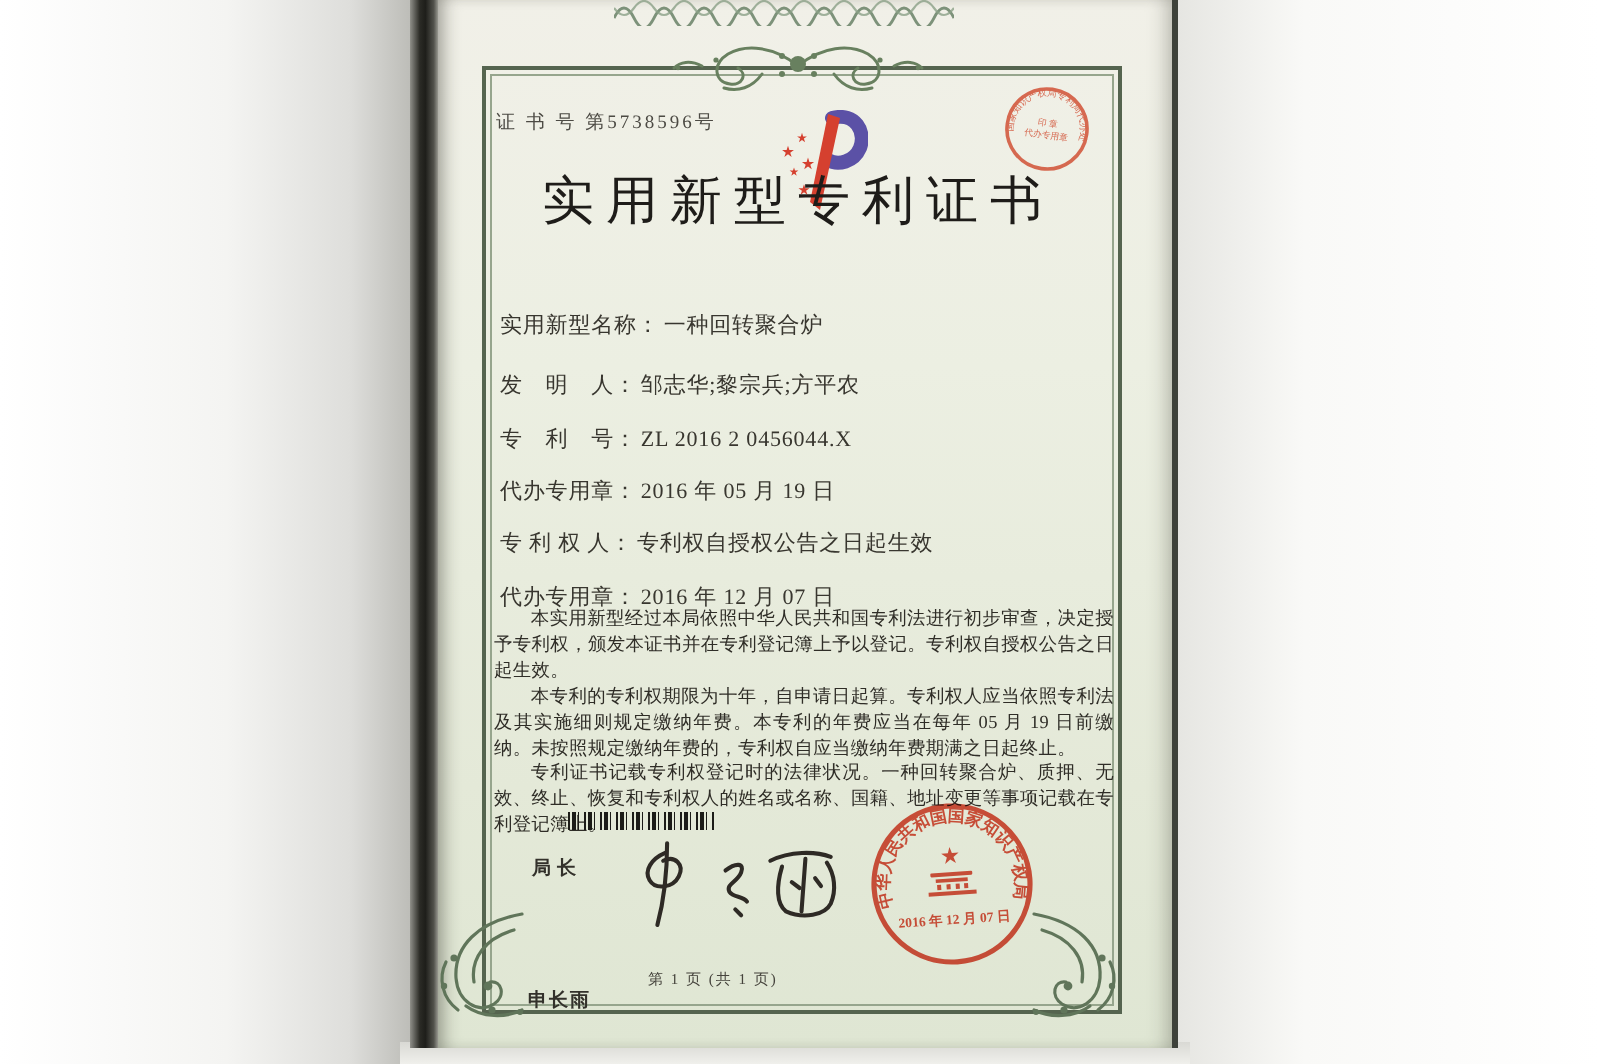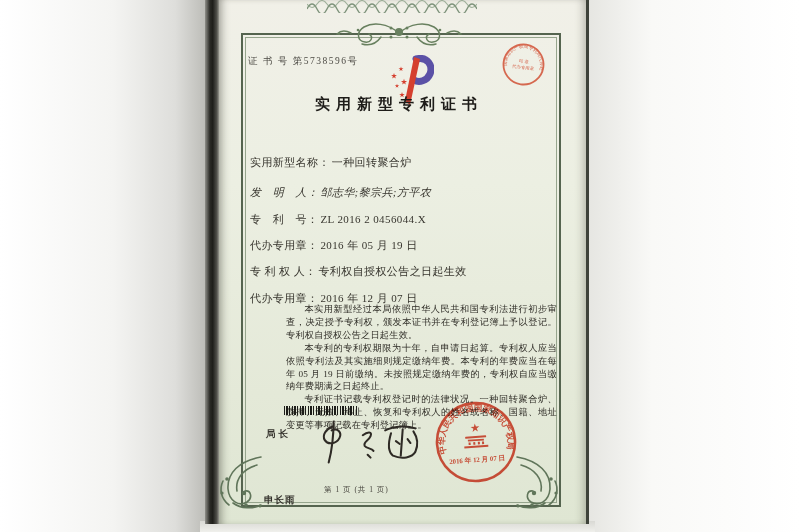--- a/index.html
+++ b/index.html
@@ -30,30 +30,30 @@
   .lace-top{position:absolute;left:88px;top:-3px;width:170px;height:16px;}
   .ornament-center{position:absolute;left:112px;top:17px;width:136px;height:34px;}
   .flourish{position:absolute;width:52px;height:60px;}
   .flourish.bl{left:-6px;top:451px;}
   .flourish.br{left:294px;top:451px;transform:scaleX(-1);}
 
   .cert-no{position:absolute;left:29px;top:55px;font-size:9.5px;letter-spacing:1.5px;color:#4c4a44;}
 
   .logo{position:absolute;left:167px;top:55px;width:48px;height:52px;}
 
-  .title{position:absolute;left:0;top:95px;width:360px;text-align:center;
-    font-size:15px;font-weight:bold;letter-spacing:6px;color:#1e1c19;}
+  .title{position:absolute;left:0;top:83px;width:360px;text-align:center;
+    font-size:26px;font-weight:normal;letter-spacing:6px;color:#1e1c19;}
 
   .field{position:absolute;left:31px;font-size:11px;color:#38362f;letter-spacing:.4px;white-space:pre;}
-  .f0{top:155px;} .f1{top:185px;font-style:italic;} .f2{top:212px;text-align:right;} .f3{top:238px;} .f4{top:264px;} .f5{top:291px;}
+  .f0{top:155px;} .f1{top:185px;} .f2{top:212px;text-align:right;} .f3{top:238px;} .f4{top:264px;} .f5{top:291px;}
   .field .fv{margin-left:2px;}
 
   .paras{position:absolute;left:28px;top:303px;width:310px;}
   .paras p{margin:0;font-size:9.2px;line-height:12.9px;color:#2f2d27;
-    text-indent:2em;text-align:justify;letter-spacing:.2px;padding-left:39px;}
+    text-indent:2em;text-align:justify;letter-spacing:.2px;}
 
   .barcode{position:absolute;left:65px;top:406px;width:74px;height:9px;
     background:
       repeating-linear-gradient(90deg,#1c1c18 0 1px,transparent 1px 2px,#1c1c18 2px 4px,transparent 4px 5px,#1c1c18 5px 5.6px,transparent 5.6px 8px);}
 
   .sig-title{position:absolute;left:47px;top:428px;font-size:9.5px;font-weight:bold;letter-spacing:3px;color:#33312b;}
   .sig-name{position:absolute;left:45px;top:446px;font-size:9.5px;font-weight:bold;letter-spacing:1px;color:#33312b;margin-top:48px;}
   .signature{position:absolute;left:98px;top:418px;width:112px;height:52px;}
 
   .seal{position:absolute;left:215px;top:400px;width:84px;height:84px;opacity:.92;mix-blend-mode:multiply;}

